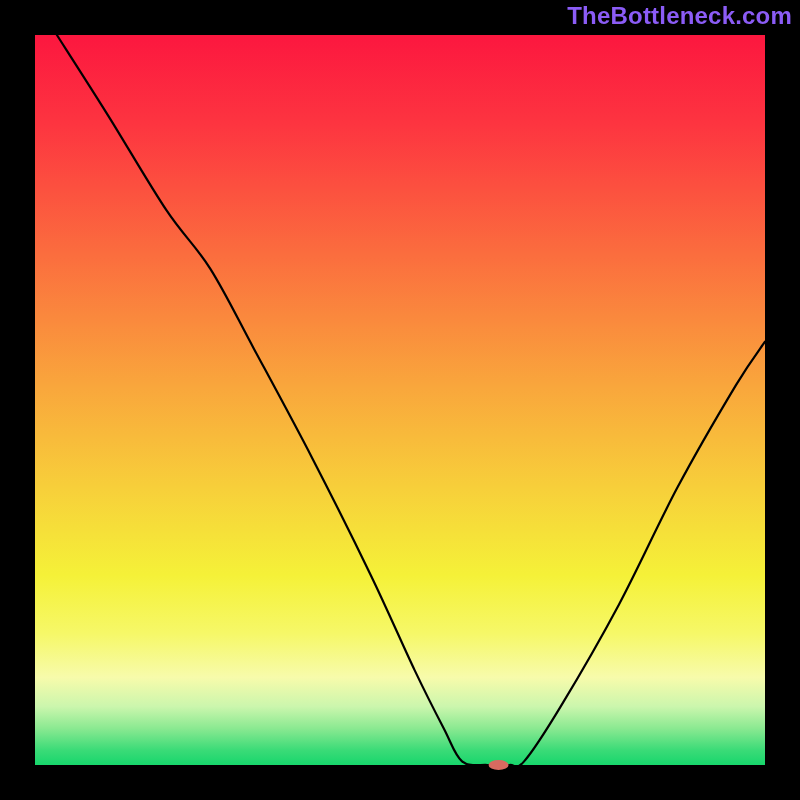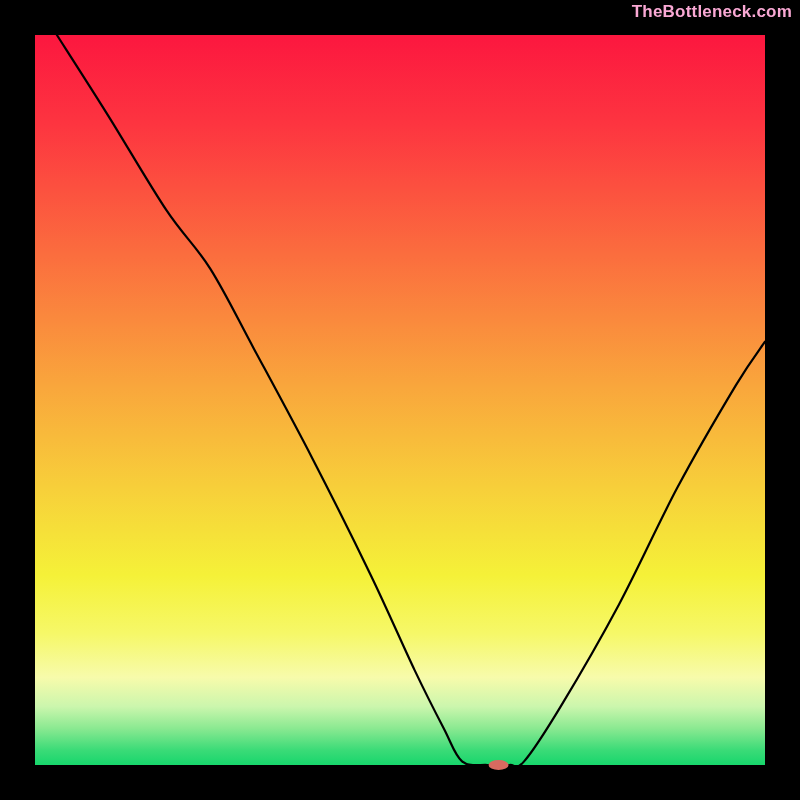--- a/index.html
+++ b/index.html
@@ -12,22 +12,22 @@
   }
   .canvas {
     position: relative;
     width: 800px;
     height: 800px;
   }
   .attribution {
     position: absolute;
     top: 2px;
     right: 8px;
-    color: #f9a8d4;
-    font-size: 17px;
+    color: #8b5cf6;
+    font-size: 24px;
     font-weight: 600;
     letter-spacing: 0.2px;
   }
   svg {
     position: absolute;
     top: 0;
     left: 0;
   }
 </style>
 </head>

